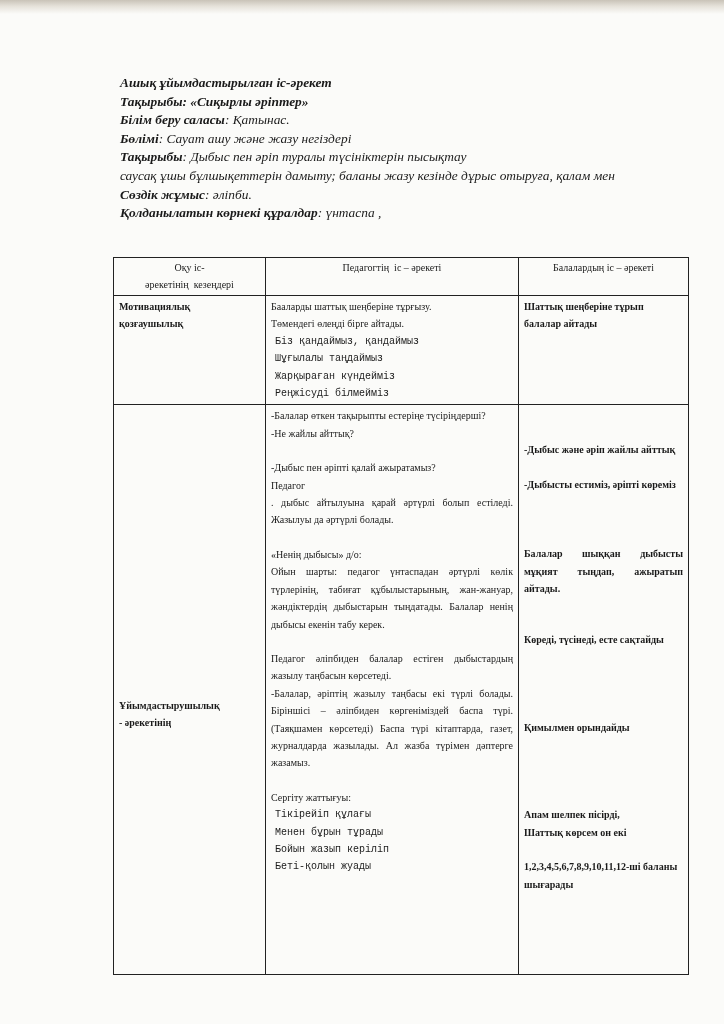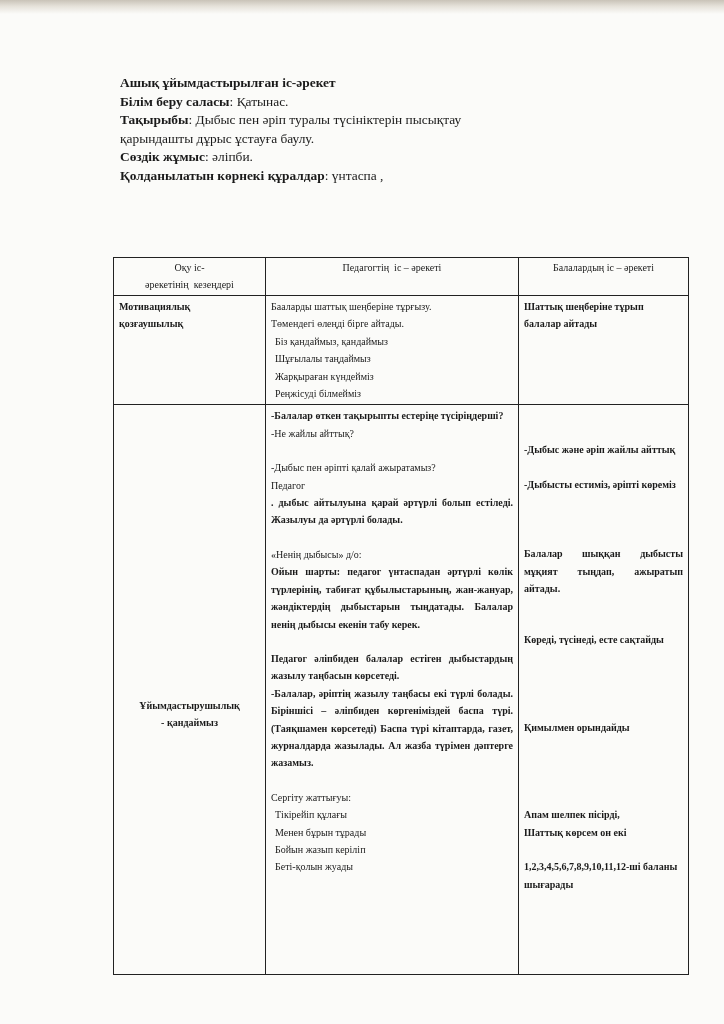--- a/index.html
+++ b/index.html
@@ -22,21 +22,21 @@
       background: linear-gradient(to bottom, #c9c3b8 0%, #e6e2da 45%, rgba(251,251,249,0) 100%);
     }
     .header-block {
       position: absolute;
       left: 120px;
       top: 74px;
       width: 560px;
       font-size: 13.4px;
       line-height: 18.6px;
     }
-    .header-block .line { white-space: nowrap; }
+    .header-block .line { white-space: nowrap; font-style: italic; }
     .b { font-weight: bold; }
 
     table.plan {
       position: absolute;
       left: 113px;
       top: 257px;
       width: 575px;
       border-collapse: collapse;
       font-size: 10px;
       line-height: 17.4px;
@@ -52,41 +52,43 @@
       font-weight: normal;
       text-align: center;
       vertical-align: top;
       line-height: 16.5px;
     }
     col.c1 { width: 152px; }
     col.c2 { width: 253px; }
     col.c3 { width: 170px; }
 
     .stage-title { font-weight: bold; }
-    .stage-center { text-align: center; vertical-align: middle !important; }
-    .just { text-align: justify; font-weight: bold; }
-    .indent { padding-left: 4px; }
+    .stage-center { text-align: left; vertical-align: middle !important; }
+    .just { text-align: justify; }
+    .indent { padding-left: 4px; font-family: Liberation Mono, monospace; }
     .gap { height: 17px; }
     .gap2 { height: 34px; }
     .gap3 { height: 52px; }
     .gap4 { height: 70px; }
     .kid { font-weight: bold; }
     .row1 { height: 100px; }
     .row2 { height: 570px; }
   </style>
 </head>
 <body>
 
 <div class="scan-edge"></div>
 
 <div class="header-block">
   <div class="line b">Ашық ұйымдастырылған іс-әрекет</div>
+  <div class="line b">Тақырыбы: «Сиқырлы әріптер»</div>
   <div class="line"><span class="b">Білім беру саласы</span><span>: Қатынас.</span></div>
+  <div class="line"><span class="b">Бөлімі</span><span>: Сауат ашу және жазу негіздері</span></div>
   <div class="line"><span class="b">Тақырыбы</span><span>: Дыбыс пен әріп туралы түсініктерін пысықтау</span></div>
-  <div class="line">қарындашты дұрыс ұстауға баулу.</div>
+  <div class="line">саусақ ұшы бұлшықеттерін дамыту; баланы жазу кезінде дұрыс отыруға, қалам мен</div>
   <div class="line"><span class="b">Сөздік жұмыс</span><span>: әліпби.</span></div>
   <div class="line"><span class="b">Қолданылатын көрнекі құралдар</span><span>: үнтаспа ,</span></div>
 </div>
 
 <table class="plan">
   <colgroup>
     <col class="c1">
       <col class="c2">
       <col class="c3">
   </colgroup>
@@ -119,21 +121,21 @@
         <div class="indent">Реңжісуді білмейміз</div>
       </td>
       <td>
         <div class="kid">Шаттық шеңберіне тұрып</div>
         <div class="kid">балалар айтады</div>
       </td>
     </tr>
     <tr class="row2">
       <td class="stage-center" style="vertical-align:top; padding-top:50px;">
         <div class="stage-title">Ұйымдастырушылық</div>
-        <div class="stage-title">- қандаймыз</div>
+        <div class="stage-title">- әрекетінің</div>
       </td>
       <td>
         <div class="just">-Балалар өткен тақырыпты естеріңе түсіріңдерші?</div>
         <div>-Не жайлы айттық?</div>
         <div class="gap"></div>
         <div>-Дыбыс пен әріпті қалай ажыратамыз?</div>
         <div>Педагог</div>
         <div class="just">. дыбыс айтылуына қарай әртүрлі болып естіледі. Жазылуы да әртүрлі болады.</div>
         <div class="gap"></div>
         <div>«Ненің дыбысы» д/о:</div>

